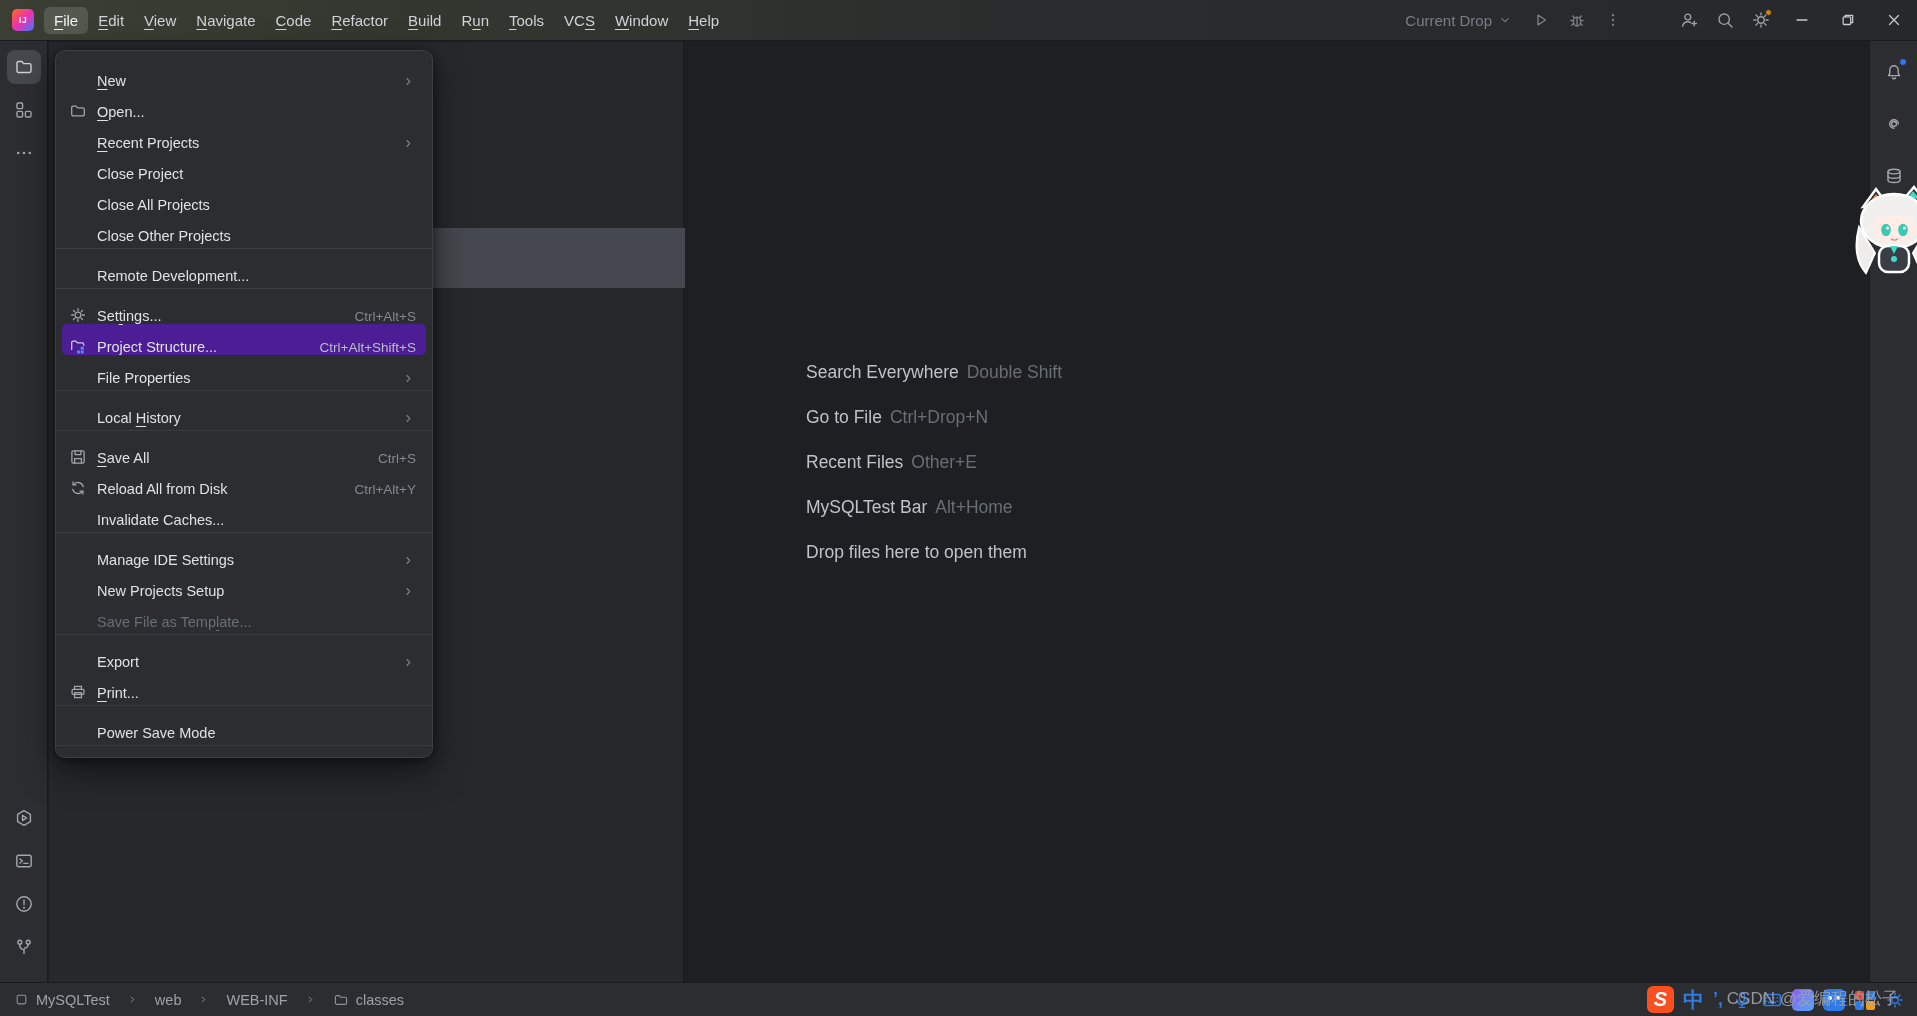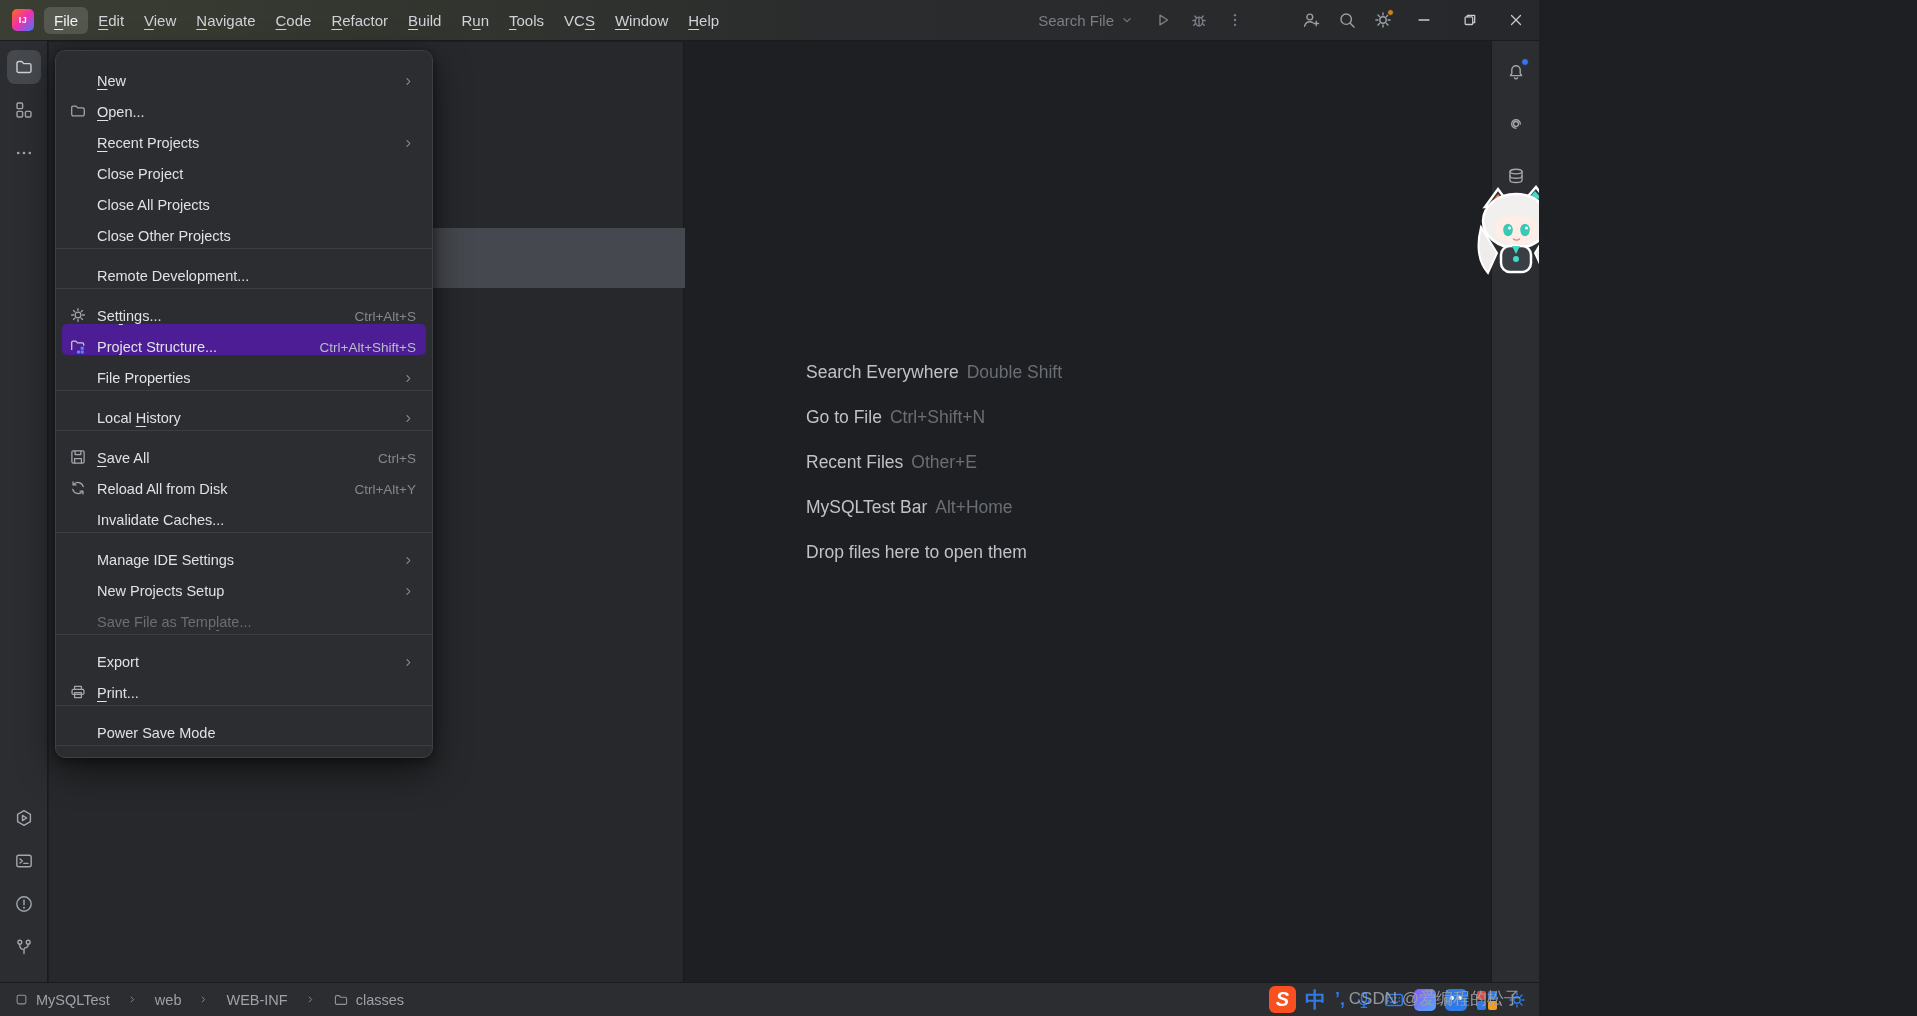--- a/index.html
+++ b/index.html
@@ -1,18 +1,18 @@
 <!DOCTYPE html>
 <html><head>
 <meta charset="utf-8">
 <style>
   *{margin:0;padding:0;box-sizing:border-box}
   html,body{width:1917px;height:1016px;overflow:hidden}
   body{background:#1E1F22;font-family:"Liberation Sans","DejaVu Sans",sans-serif;color:#DFE1E5;}
-  .window{position:relative;width:1539px;height:1016px;overflow:hidden;background:#1E1F22}
+  .window{position:relative;width:1917px;height:1016px;overflow:hidden;background:#1E1F22}
 
   
   .titlebar{position:absolute;top:0;left:0;right:0;height:41px;display:flex;align-items:center;
     background:linear-gradient(90deg,#3B3E33 0%,#33362F 25%,#2A2C2D 55%,#26282B 100%);
     border-bottom:1px solid #1A1B1E;padding:0 0 0 12px;z-index:20}
   .app-logo{width:22px;height:22px;border-radius:5px;margin-right:10px;flex:0 0 auto;
     background:linear-gradient(135deg,#FC6B1D 0%,#F02FB0 50%,#3B7BFF 100%);
     display:flex;align-items:center;justify-content:center;color:#fff;font-size:9px;font-weight:bold;letter-spacing:.5px}
   .menubar{display:flex;align-items:flex-end}
   .mb-item{padding:5px 10px;border-radius:6px;font-size:15px;color:#CFD2D8;cursor:default;white-space:nowrap}
@@ -112,21 +112,21 @@
         <span class="mb-item"><span class="mn">R</span>efactor</span>
         <span class="mb-item"><span class="mn">B</span>uild</span>
         <span class="mb-item">R<span class="mn">u</span>n</span>
         <span class="mb-item"><span class="mn">T</span>ools</span>
         <span class="mb-item">VC<span class="mn">S</span></span>
         <span class="mb-item"><span class="mn">W</span>indow</span>
         <span class="mb-item"><span class="mn">H</span>elp</span>
       </nav>
     <div class="tb-right">
       <div class="run-widget">
-        <span>Search File</span>
+        <span>Current Drop</span>
         <span class="js-ic">
             <svg class="ic" width="16" height="16" viewBox="0 0 20 20" fill="none" stroke="currentColor" stroke-width="1.4" stroke-linecap="round" stroke-linejoin="round">
               <path d="M6 8.2l4 3.8 4-3.8"></path>
             </svg>
           </span>
       </div>
       <span class="tb-icon dim">
           <span class="js-ic">
             <svg class="ic" width="20" height="20" viewBox="0 0 20 20" fill="none" stroke="currentColor" stroke-width="1.4" stroke-linecap="round" stroke-linejoin="round">
               <path d="M7 5.2L14.6 10 7 14.8Z"></path>
@@ -303,21 +303,21 @@
   </div>
   <div class="editor">
     <div class="welcome">
       <div>
           <div class="ws-row">
             <span class="ws-label">Search Everywhere</span>
             <span class="ws-key">Double Shift</span>
           </div>
           <div class="ws-row">
             <span class="ws-label">Go to File</span>
-            <span class="ws-key">Ctrl+Shift+N</span>
+            <span class="ws-key">Ctrl+Drop+N</span>
           </div>
           <div class="ws-row">
             <span class="ws-label">Recent Files</span>
             <span class="ws-key">Other+E</span>
           </div>
           <div class="ws-row">
             <span class="ws-label">MySQLTest Bar</span>
             <span class="ws-key">Alt+Home</span>
           </div>
         </div>

